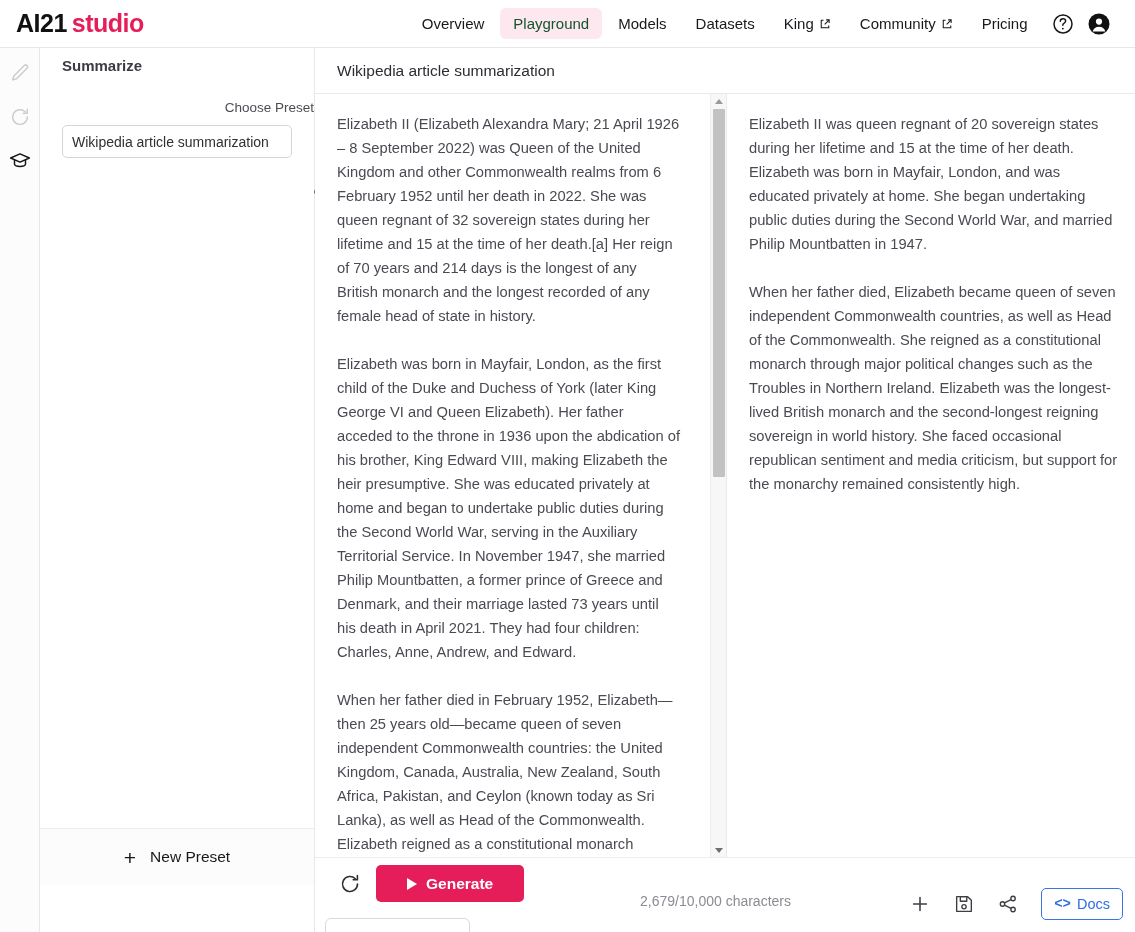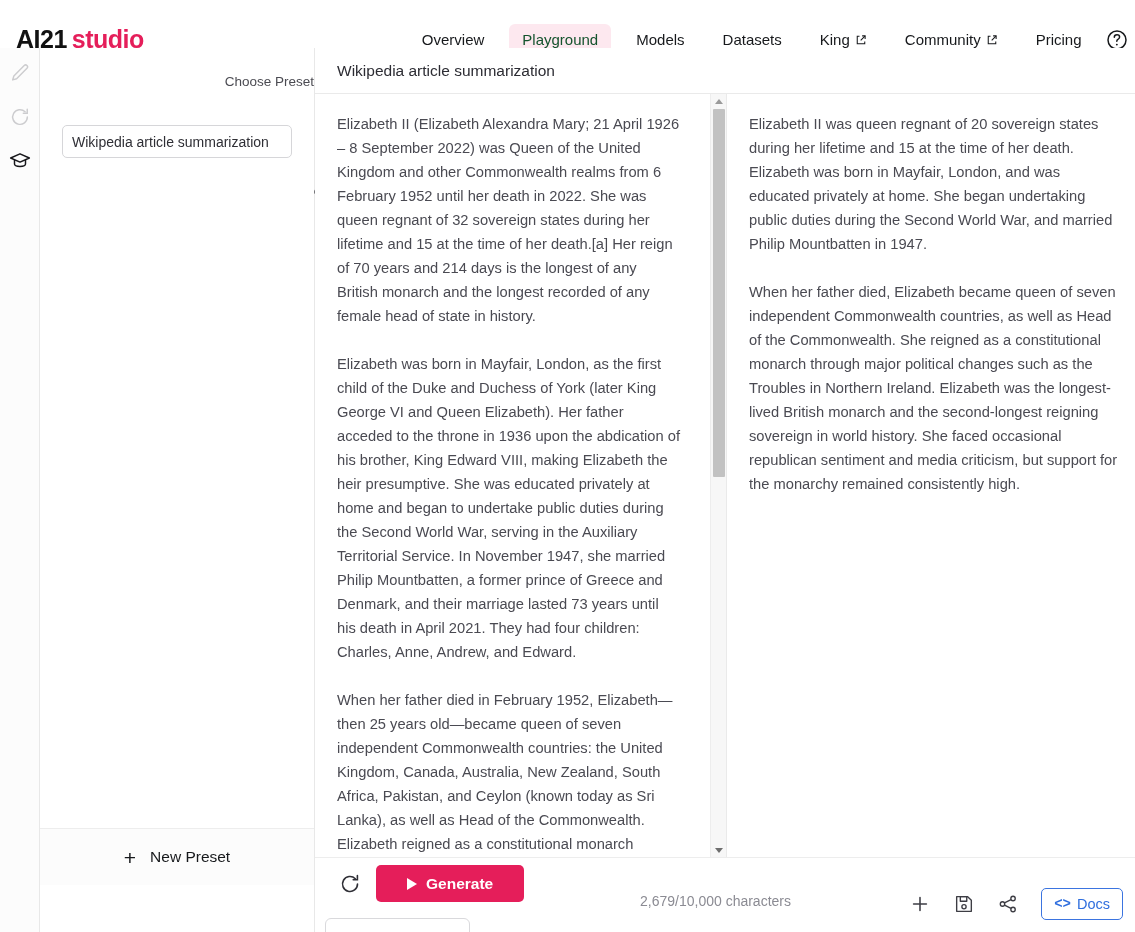--- a/index.html
+++ b/index.html
@@ -11,36 +11,36 @@
     font-family: "Liberation Sans", sans-serif;
     -webkit-font-smoothing: antialiased;
   }
 
   
   .topnav {
     position: absolute; left: 0; top: 0;
     width: 1135px; height: 48px;
     background: #ffffff;
     border-bottom: 1px solid #e8e8e8;
-    display: flex; align-items: center; margin-top: 16px;
+    display: flex; align-items: center;
   }
   .logo {
     margin-left: 16px;
     font-size: 25px;
     font-weight: bold;
     letter-spacing: -0.5px;
     white-space: nowrap;
   }
   .logo .ai21 { color: #111111; }
   .logo .studio { color: #e51e5a; margin-left: 5px; }
 
   .navitems {
     display: flex; align-items: center;
     margin-left: 265px;
-    gap: 12px;
+    gap: 3px;
   }
   .navlink {
     font-size: 15px;
     color: #17191c;
     padding: 7px 13px;
     border-radius: 6px;
     white-space: nowrap;
     display: inline-flex; align-items: center; gap: 5px;
     cursor: pointer;
     text-decoration: none;
@@ -320,20 +320,21 @@
   </span>
   <span class="rail-icon">
     <svg width="22" height="22" viewBox="0 0 24 24" fill="none" stroke="#16161a" stroke-width="1.6" stroke-linejoin="round">
       <path d="M12 4.2 1.8 8.7 12 13.2l10.2-4.5z"></path>
       <path d="M6 10.8v4.6c0 1.4 2.7 2.6 6 2.6s6-1.2 6-2.6v-4.6"></path>
     </svg>
   </span>
 </div>
 
 <div class="preset-panel">
+  <div class="preset-title">Summarize</div>
   <div class="preset-label">Choose Preset</div>
   <div class="preset-select">
     <span>Wikipedia article summarization</span>
   </div>
   <span class="cursor-dot">
     <svg width="9" height="11" viewBox="0 0 9 11">
       <circle cx="4.5" cy="5" r="4.2" fill="#2d2d33"></circle>
     </svg>
   </span>
 

